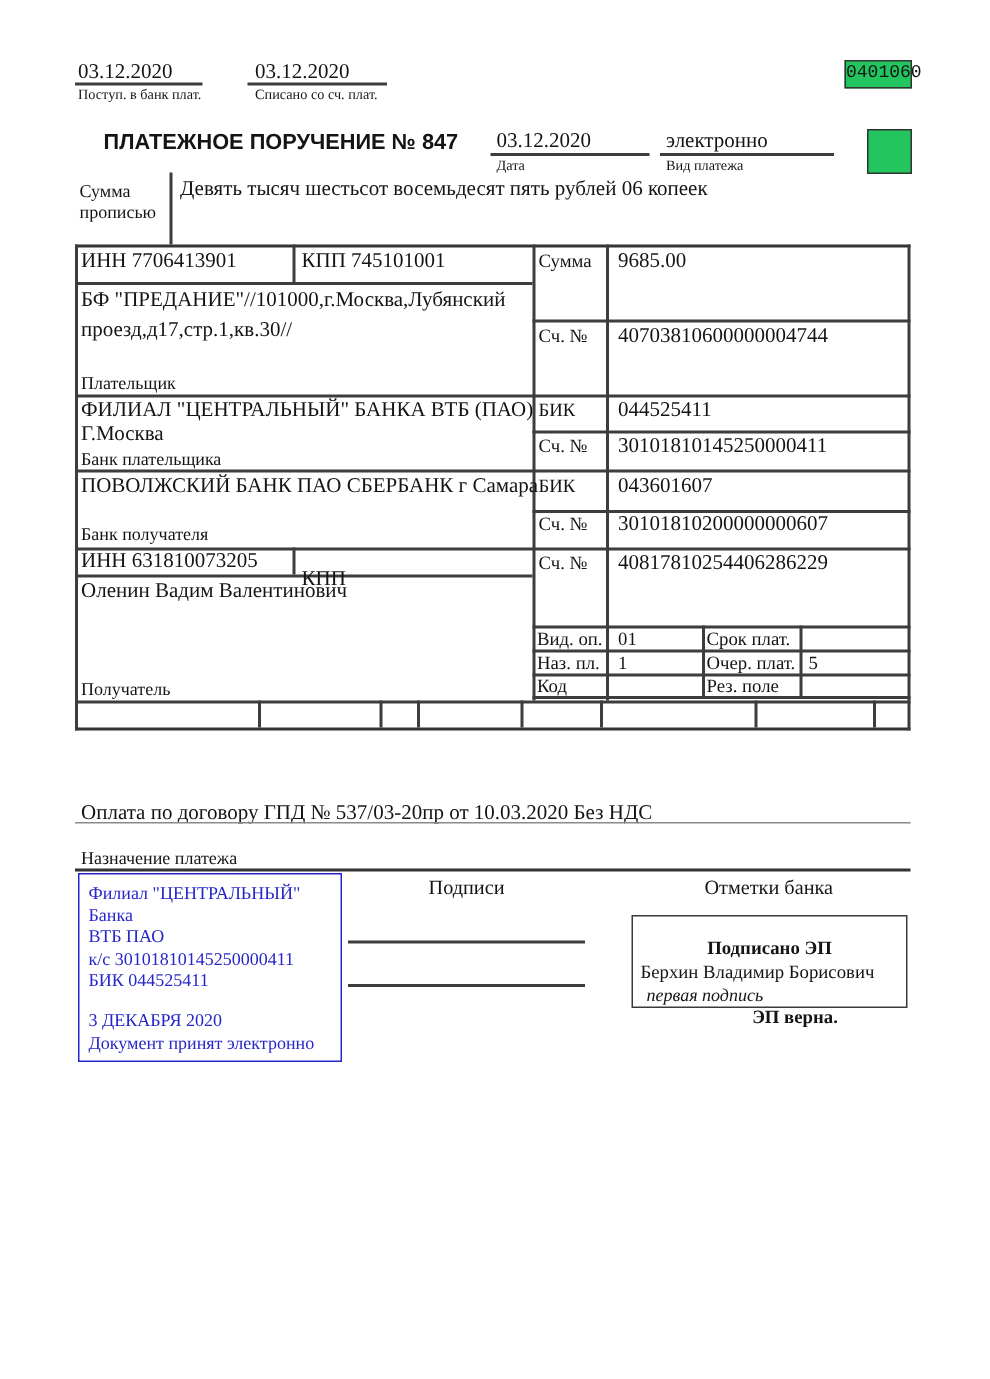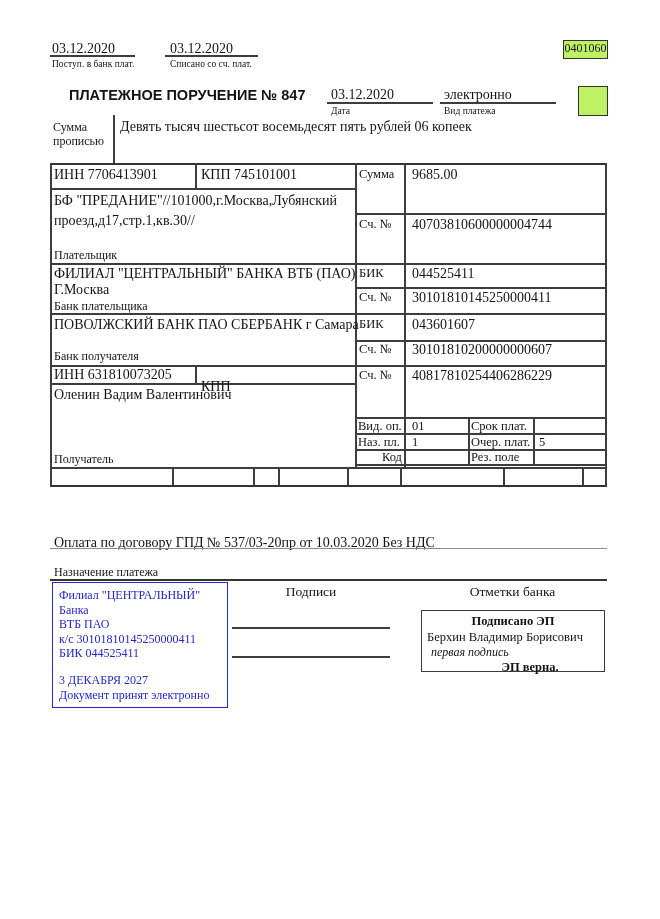--- a/index.html
+++ b/index.html
@@ -9,29 +9,29 @@
   .wrap { position:absolute; white-space:normal; }
   .v    { font-size:14px; }            
   .mid  { font-size:12.5px; }          
   .lab  { font-size:12px; }            
   .tiny { font-size:9.5px; }           
   .title{ font-family:"Liberation Sans", sans-serif; font-weight:bold; font-size:14.5px; }
   .hl { position:absolute; background:#3d3d3d; height:1.5px; }
   .hl2{ position:absolute; background:#333333; height:2px; }
   .hlt{ position:absolute; background:#8a8a8a; height:1px; }
   .vlft { position:absolute; background:#3d3d3d; width:1.5px; }
-  .box { position:absolute; border:1.5px solid #333333; box-sizing:border-box; background:#bef264; }
+  .box { position:absolute; border:1.5px solid #333333; box-sizing:border-box; background:#22c55e;font-family:Liberation Mono, monospace; }
   .stamp { position:absolute; left:52px; top:582px; width:176px; height:126px;
            border:1.5px solid #2626c9; box-sizing:border-box; color:#2626c9;
            font-size:12px; line-height:14.5px; padding:5px 6px; }
   .stamp .date { margin-top:12px; }
   .stamp .foot { position:absolute; left:6px; bottom:5px; }
   .ep { position:absolute; left:421px; top:610px; width:184px; height:62px;
         border:1.5px solid #3a3a3a; box-sizing:border-box; font-size:12.5px; }
-  .ep .ttl  { text-align:center; font-weight:bold; margin-top:3px; }
+  .ep .ttl  { text-align:center; font-weight:bold; margin-top:14px; }
   .ep .nm   { padding-left:5px; margin-top:1px; }
   .ep .st   { padding-left:9px; font-style:italic; font-size:12px; }
   .ep .ok   { text-align:center; padding-left:34px; font-weight:bold; }
 </style>
 </head>
 <body>
 
 <div class="page">
 
   <div class="t v" style="left:52px; top:41px;">03.12.2020</div>
@@ -133,40 +133,40 @@
 
   <div class="t mid" style="left:358px; top:419px;">Вид. оп.</div>
   <div class="t mid" style="left:412px; top:419px;">01</div>
   <div class="t mid" style="left:471px; top:419px;">Срок плат.</div>
 
   <div class="t mid" style="left:358px; top:435px;">Наз. пл.</div>
   <div class="t mid" style="left:412px; top:435px;">1</div>
   <div class="t mid" style="left:471px; top:435px;">Очер. плат.</div>
   <div class="t mid" style="left:539px; top:435px;">5</div>
 
-  <div class="t mid" style="left:358px; top:450px;margin-left:24px;">Код</div>
+  <div class="t mid" style="left:358px; top:450px;">Код</div>
   <div class="t mid" style="left:471px; top:450px;">Рез. поле</div>
 
   <div class="t v" style="left:54px; top:491px;margin-top:44px;">Оплата по договору ГПД № 537/03-20пр от 10.03.2020 Без НДС</div>
   <div class="hlt" style="left:50px; top:548px; width:557px;"></div>
   <div class="t lab" style="left:54px; top:565px;">Назначение платежа</div>
   <div class="hl2" style="left:50px; top:579px; width:557px;"></div>
 
   <div class="t" style="left:232px; top:584px; width:158px; text-align:center; font-size:13.5px;">Подписи</div>
   <div class="t" style="left:420px; top:584px; width:185px; text-align:center; font-size:13.5px;">Отметки банка</div>
 
   <div class="hl" style="left:232px; top:627px; width:158px;"></div>
   <div class="hl" style="left:232px; top:656px; width:158px;"></div>
 
   <div class="stamp">
     <div>Филиал "ЦЕНТРАЛЬНЫЙ" Банка</div>
     <div>ВТБ ПАО</div>
     <div>к/с 30101810145250000411</div>
     <div>БИК 044525411</div>
-    <div class="date">3 ДЕКАБРЯ 2027</div>
+    <div class="date">3 ДЕКАБРЯ 2020</div>
     <div class="foot">Документ принят электронно</div>
   </div>
 
   <div class="ep">
     <div class="ttl">Подписано ЭП</div>
     <div class="nm">Берхин Владимир Борисович</div>
     <div class="st">первая подпись</div>
     <div class="ok">ЭП верна.</div>
   </div>
 

